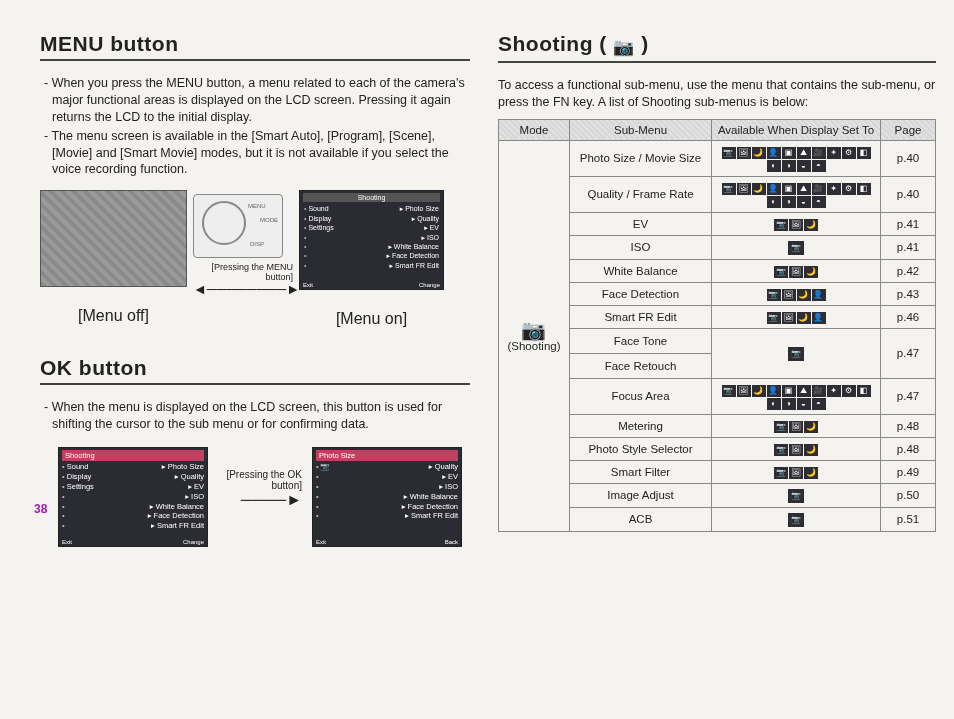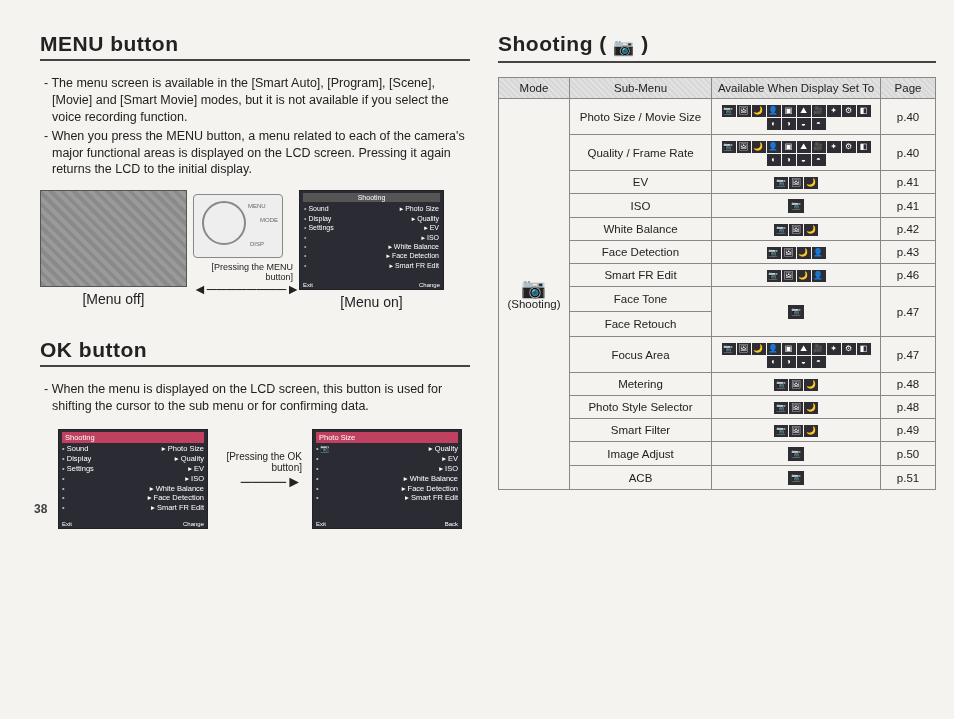--- a/index.html
+++ b/index.html
@@ -74,21 +74,21 @@
   .menu-panel {
     width: 145px; height: 100px; background:#2b2b34; border:1px solid #222;
     font-size:7px; color:#fff; padding:2px 3px; box-sizing:border-box;
     position:relative;
   }
   .menu-panel .hdr { background:#555; font-size:7px; padding:1px 2px; margin-bottom:2px;}
   .menu-panel .row { display:flex; justify-content:space-between; padding:0 1px; line-height:1.35;}
   .menu-panel .row span:first-child:before{content:'• '; color:#aaa;}
   .menu-panel .row .r:before{content:'▸ ';}
   .menu-panel .foot{position:absolute; bottom:1px; left:3px; right:3px; display:flex; justify-content:space-between; font-size:6px;}
-  .caption { font-size:14px; text-align:center; margin-top:4px;}
+  .caption { font-size:16px; text-align:center; margin-top:20px;}
 
   .ok-figs { display:flex; gap:10px; align-items:flex-start; margin-top:14px; margin-left:18px;}
   .ok-arrow-block{ text-align:right; width:84px; font-size:10px; padding-top:22px;}
   .ok-arrow-block .arr{font-size:16px;}
 
   .ok-panel {
     width: 150px; height: 100px; background:#2b2b34; border:1px solid #222;
     font-size:7.5px; color:#fff; padding:2px 3px; box-sizing:border-box; position:relative;
   }
   .ok-panel .hdr{background:#c04060; padding:1px 3px; margin-bottom:1px;}
@@ -125,35 +125,35 @@
   .icon-strip span {
     width:14px; height:12px; background:#2d2d33; display:inline-block;
     color:#fff; font-size:8px; line-height:12px; text-align:center;
   }
   .icon-strip.n1 span{width:16px;height:14px;line-height:14px;}
   .subcell-split { padding:0 !important;margin-top:44px;}
   .subcell-split div{ border-bottom:1px solid #888; padding:6px 4px;}
   .subcell-split div:last-child{border-bottom:none;}
 
   .page-num {
-    position:absolute; left:34px; bottom:18px; font-size:12px; font-weight:bold; color:#404040;
+    position:absolute; left:34px; bottom:18px; font-size:12px; font-weight:bold; color:#a21caf;
   }
   .cam-inline{font-size:17px; vertical-align:-2px;}
 </style>
 </head>
 <body>
 
 <div class="page">
  <div class="cols">
 
   <div class="col-l">
     <h2 class="section">MENU button</h2>
     <div class="body-text">
+      <p>- When you press the MENU button, a menu related to each of the camera's major functional areas is displayed on the LCD screen. Pressing it again returns the LCD to the initial display.</p>
       <p>- The menu screen is available in the [Smart Auto], [Program], [Scene], [Movie] and [Smart Movie] modes, but it is not available if you select the voice recording function.</p>
-      <p>- When you press the MENU button, a menu related to each of the camera's major functional areas is displayed on the LCD screen. Pressing it again returns the LCD to the initial display.</p>
     </div>
 
     <div class="fig-row">
       <div style="text-align:center">
         <div class="thumb photo"></div>
         <div class="caption">[Menu off]</div>
       </div>
       <div style="text-align:center">
         <div class="camera-back">
           <span class="dial-lbl" style="left:54px;top:8px">MENU</span>
@@ -279,20 +279,21 @@
               <span>Back</span>
             </div>
       </div>
     </div>
   </div>
 
   <div class="col-r">
     <h2 class="section">
       <span>Shooting ( </span><span class="cam-inline">📷</span><span> )</span>
     </h2>
+    <div class="intro2">To access a functional sub-menu, use the menu that contains the sub-menu, or press the FN key. A list of Shooting sub-menus is below:</div>
 
     <table class="sub">
       <thead>
         <tr>
           <th class="mode-cell">Mode</th>
           <th>Sub-Menu</th>
           <th class="avail-col">Available When Display Set To</th>
           <th class="page-col">Page</th>
         </tr>
       </thead>

